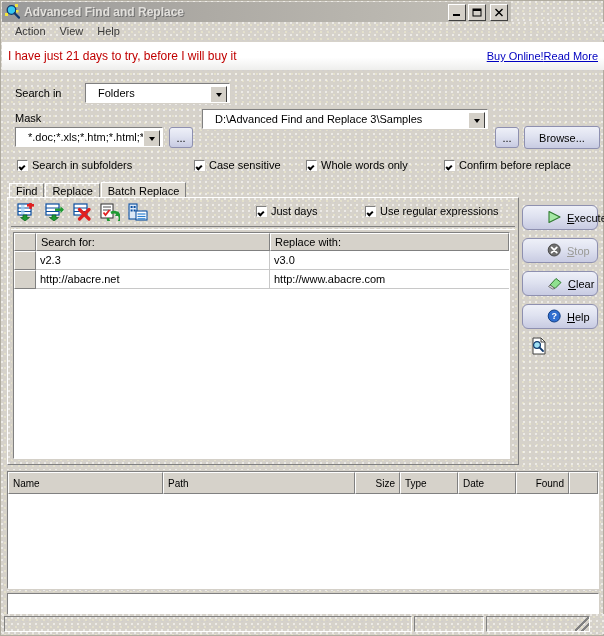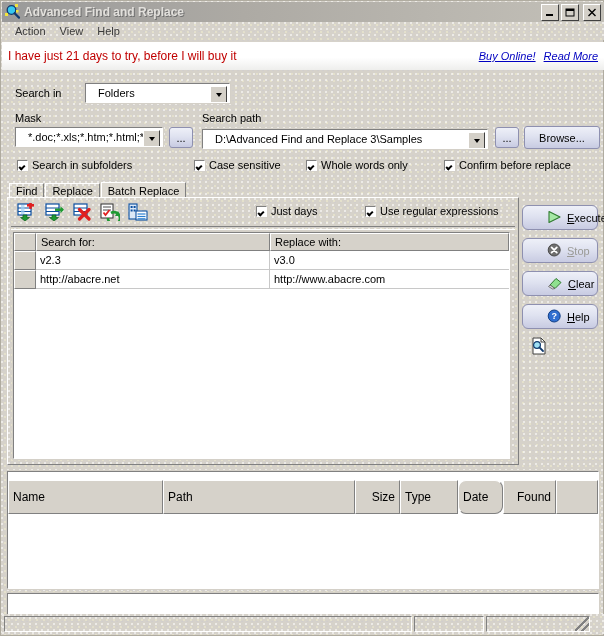--- a/index.html
+++ b/index.html
@@ -16,21 +16,21 @@
     background-image:
       radial-gradient(circle at 1px 1px, rgba(255,255,255,0.85) 0.6px, transparent 0.9px),
       radial-gradient(circle at 4px 3px, rgba(255,250,205,0.55) 0.6px, transparent 0.9px),
       radial-gradient(circle at 2px 5px, rgba(200,200,210,0.5) 0.6px, transparent 0.9px);
     background-size:6px 6px,7px 7px,5px 5px;
   }
   #app{position:relative;width:604px;height:636px;box-sizing:border-box;
        border:1px solid #b0aca0;}
   
   #titlebar{
-    position:absolute;left:1px;top:1px;width:602px;height:20px;
+    position:absolute;left:1px;top:1px;width:509px;height:20px;
     background:linear-gradient(to right,#9a9a9a 0%,#adaaa4 40%,#c3c0b8 100%);
     display:flex;align-items:center;
   }
   #titlebar .tico{width:16px;height:16px;margin:0 3px 0 3px;position:relative;}
   #titlebar .ttext{
     font-weight:bold;font-size:12px;color:#e2e0dc;
     text-shadow:1px 1px 0 #6e6e6e;white-space:nowrap;letter-spacing:0px;
   }
   .winbtns{position:absolute;right:3px;top:2px;display:flex;gap:2px;}
   .winbtn{
@@ -43,21 +43,21 @@
   .winbtn.close{margin-left:2px;}
   
   #menubar{position:absolute;left:1px;top:21px;width:602px;height:18px;
     display:flex;align-items:center;padding-left:6px;box-sizing:border-box;}
   #menubar .mi{padding:1px 7px;color:#3a3a3a;font-size:11px;}
   
   #banner{position:absolute;left:1px;top:41px;width:602px;height:28px;
     background:linear-gradient(to bottom,#ffffff 0%,#ffffff 55%,#eeeeec 100%);
     display:flex;align-items:center;box-sizing:border-box;padding:0 6px;}
   #banner .nag{color:#c00000;font-size:12px;}
-  #banner .links{margin-left:auto;display:flex;gap:8px;font-style:italic;}
+  #banner .links{margin-left:auto;display:flex;gap:0;}
   #banner .links a{color:#0000c0;text-decoration:underline;font-size:11px;cursor:pointer;}
   
   #topPanel{position:absolute;left:5px;top:72px;width:594px;height:104px;box-sizing:border-box;}
   .lbl{font-size:11px;color:#000;}
   .combo{
     background:#fff;border-top:1px solid #808080;border-left:1px solid #808080;
     border-right:1px solid #fff;border-bottom:1px solid #fff;
     outline:1px solid #d4d0c8;
     box-sizing:border-box;display:flex;align-items:center;position:relative;
     font-size:11px;padding-left:12px;overflow:hidden;white-space:nowrap;
@@ -147,24 +147,24 @@
   .smallico{width:18px;height:18px;margin-left:8px;position:relative;}
   
   #results{
     position:absolute;left:6px;top:470px;width:592px;height:118px;background:#fff;
     border-top:1px solid #808080;border-left:1px solid #808080;
     border-right:1px solid #fff;border-bottom:1px solid #fff;
     outline:1px solid #d4d0c8;box-sizing:border-box;overflow:hidden;
   }
   .rhead{display:flex;height:17px;}
   .rhcell{
-    box-sizing:border-box;height:17px;display:flex;align-items:center;padding:16px 4px;
-    font-size:12px;background-color:#d6d2ca;
+    box-sizing:border-box;height:17px;display:flex;align-items:center;padding:10px 4px;
+    font-size:10px;background-color:#d6d2ca;
     border-top:1px solid #fff;border-left:1px solid #fff;
-    border-right:1px solid #808080;border-bottom:1px solid #808080;margin-top:8px;
+    border-right:1px solid #808080;border-bottom:1px solid #808080;
   }
   #preview{
     position:absolute;left:6px;top:592px;width:592px;height:32px;background:#fff;
     border-top:1px solid #808080;border-left:1px solid #808080;
     border-right:1px solid #fff;border-bottom:1px solid #fff;
     outline:1px solid #d4d0c8;box-sizing:border-box;
   }
   
   #statusbar{position:absolute;left:1px;bottom:1px;width:602px;height:20px;display:flex;align-items:center;padding:2px 2px;box-sizing:border-box;}
   .spanel{
@@ -243,21 +243,21 @@
     <span class="lbl" style="position:absolute;left:9px;top:39px;">Mask</span>
     <div class="combo" style="position:absolute;left:9px;top:54px;width:148px;height:20px;">
       <span>*.doc;*.xls;*.htm;*.html;*.as</span>
       <span class="arrowbtn">
           <i></i>
         </span>
     </div>
     <div class="xpbtn" style="position:absolute;left:163px;top:54px;width:24px;height:21px;">...</div>
 
     <span class="lbl" style="position:absolute;left:196px;top:39px;">Search path</span>
-    <div class="combo" style="position:absolute;left:196px;top:56px;width:286px;height:20px;">
+    <div class="combo" style="position:absolute;left:196px;top:36px;width:286px;height:20px;">
       <span>D:\Advanced Find and Replace 3\Samples</span>
       <span class="arrowbtn">
           <i></i>
         </span>
     </div>
     <div class="xpbtn" style="position:absolute;left:489px;top:54px;width:24px;height:21px;">...</div>
     <div class="xpbtn" style="position:absolute;left:518px;top:53px;width:76px;height:23px;">Browse...</div>
 
     <div class="chk" style="position:absolute;left:11px;top:86px;">
       <span class="chkbox checked"></span>
@@ -427,21 +427,21 @@
       </svg>
     </span>
   </div>
 
   <div id="results">
     <div class="rhead">
       <div class="rhcell" style="width:155px;flex:none;">Name</div>
       <div class="rhcell" style="width:192px;flex:none;">Path</div>
       <div class="rhcell" style="width:45px;flex:none;justify-content:flex-end;">Size</div>
       <div class="rhcell" style="width:58px;flex:none;">Type</div>
-      <div class="rhcell" style="width:45px;flex:none;border-radius:8px;">Date</div>
+      <div class="rhcell" style="width:58px;flex:none;">Date</div>
       <div class="rhcell" style="width:53px;flex:none;justify-content:flex-end;">Found</div>
       <div class="rhcell" style="flex:1;"></div>
     </div>
   </div>
 
   <div id="preview">
     <span></span>
   </div>
 
   <div id="statusbar" class="speckle">

